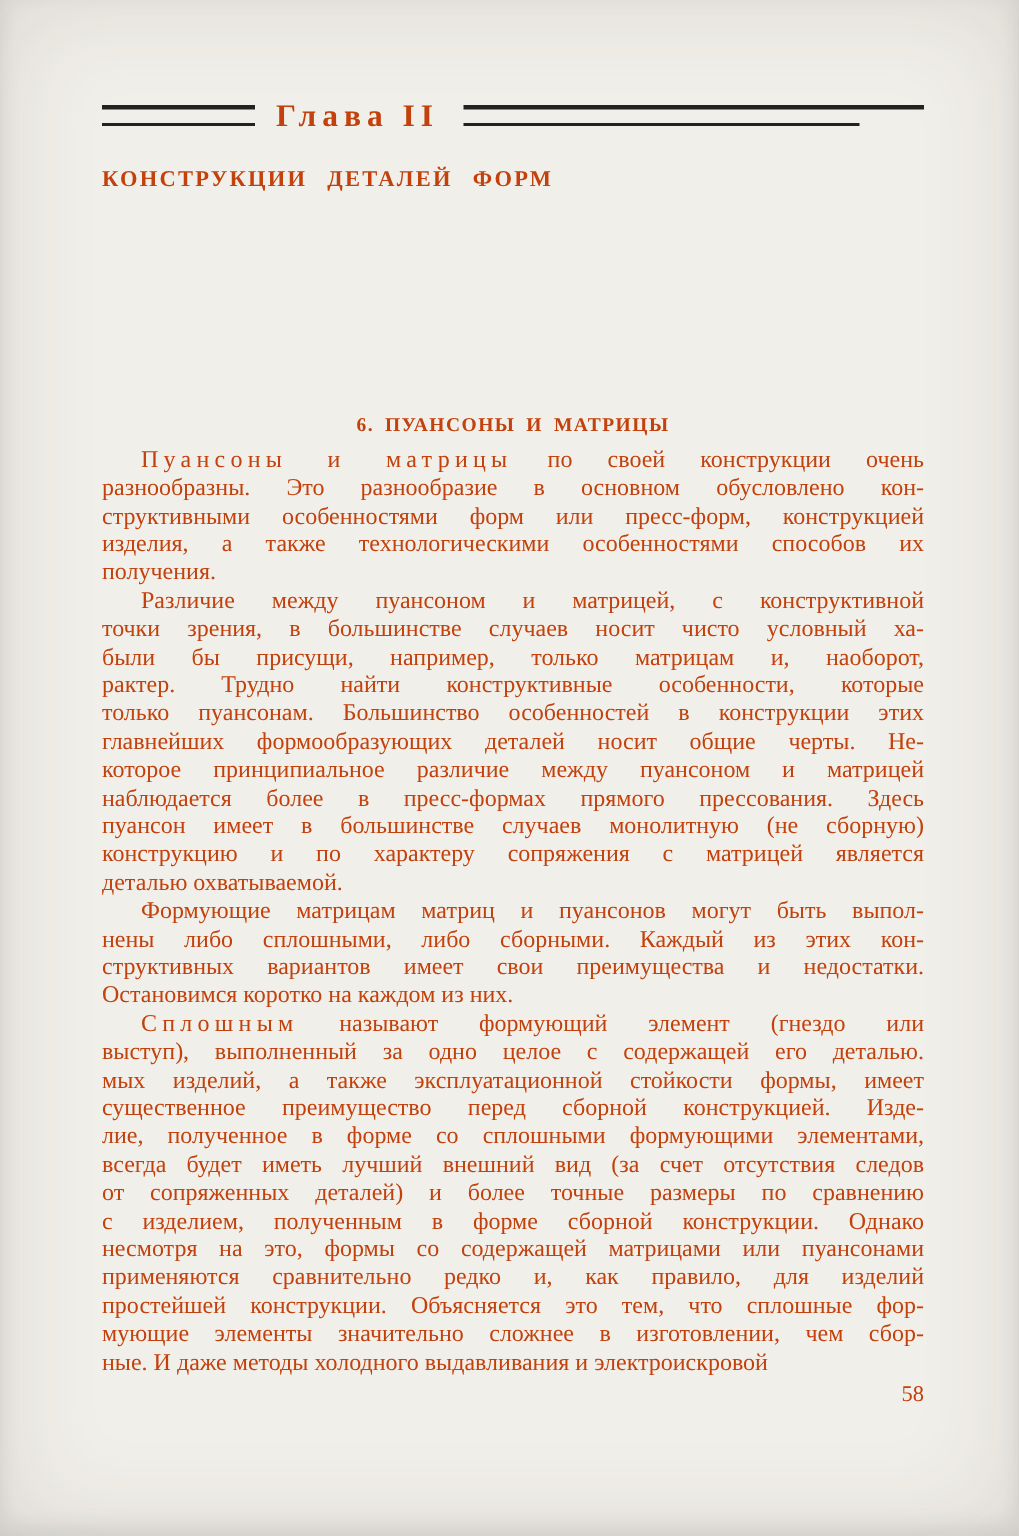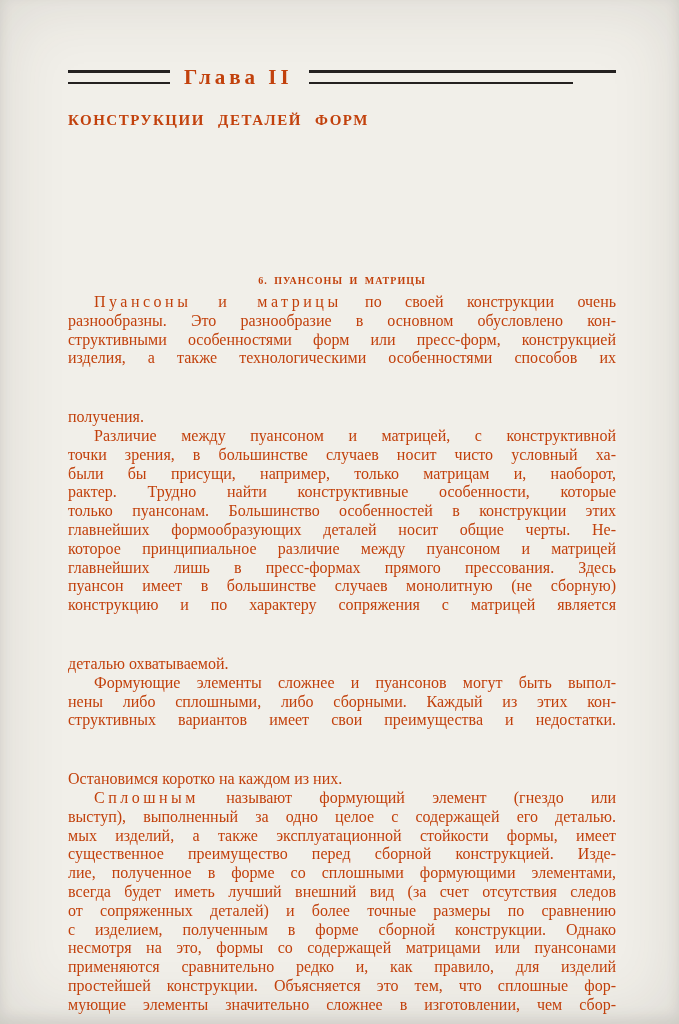--- a/index.html
+++ b/index.html
@@ -55,37 +55,36 @@
     font-size: 15px;
     letter-spacing: 1.5px;
     word-spacing: 8px;
   }
   
   .section-heading {
     margin-top: 146px;
     margin-bottom: 7px;
     text-align: center;
     font-weight: bold;
-    font-size: 10px;
+    font-size: 13px;
     letter-spacing: 1px;
     word-spacing: 3px;
   }
   
   .body-text {
     font-size: 16px;
   }
   .line {
     line-height: 18.8px;
     text-align: justify;
     text-align-last: justify;
     white-space: normal;
   }
   .line.last {
     text-align-last: left;
-    margin-top: 40px;
   }
   .line.first {
     text-indent: 26px;
   }
   .sp {
     letter-spacing: 3.5px;
   }
   .page-number {
     margin-top: 3px;
     text-align: right;
@@ -123,27 +122,27 @@
         <div class="line last">получения.</div>
       </div>
       <div class="paragraph">
         <div class="line first">Различие между пуансоном и матрицей, с конструктивной</div>
         <div class="line">точки зрения, в большинстве случаев носит чисто условный ха-</div>
         <div class="line">были бы присущи, например, только матрицам и, наоборот,</div>
         <div class="line">рактер. Трудно найти конструктивные особенности, которые</div>
         <div class="line">только пуансонам. Большинство особенностей в конструкции этих</div>
         <div class="line">главнейших формообразующих деталей носит общие черты. Не-</div>
         <div class="line">которое принципиальное различие между пуансоном и матрицей</div>
-        <div class="line">главнейших лишь в пресс-формах прямого прессования. Здесь</div>
+        <div class="line">наблюдается более в пресс-формах прямого прессования. Здесь</div>
         <div class="line">пуансон имеет в большинстве случаев монолитную (не сборную)</div>
         <div class="line">конструкцию и по характеру сопряжения с матрицей является</div>
         <div class="line last">деталью охватываемой.</div>
       </div>
       <div class="paragraph">
-        <div class="line first">Формующие элементы сложнее и пуансонов могут быть выпол-</div>
+        <div class="line first">Формующие матрицам матриц и пуансонов могут быть выпол-</div>
         <div class="line">нены либо сплошными, либо сборными. Каждый из этих кон-</div>
         <div class="line">структивных вариантов имеет свои преимущества и недостатки.</div>
         <div class="line last">Остановимся коротко на каждом из них.</div>
       </div>
       <div class="paragraph">
         <div class="line first"><span class="sp">Сплошным</span> называют формующий элемент (гнездо или</div>
         <div class="line">выступ), выполненный за одно целое с содержащей его деталью.</div>
         <div class="line">мых изделий, а также эксплуатационной стойкости формы, имеет</div>
         <div class="line">существенное преимущество перед сборной конструкцией. Изде-</div>
         <div class="line">лие, полученное в форме со сплошными формующими элементами,</div>

